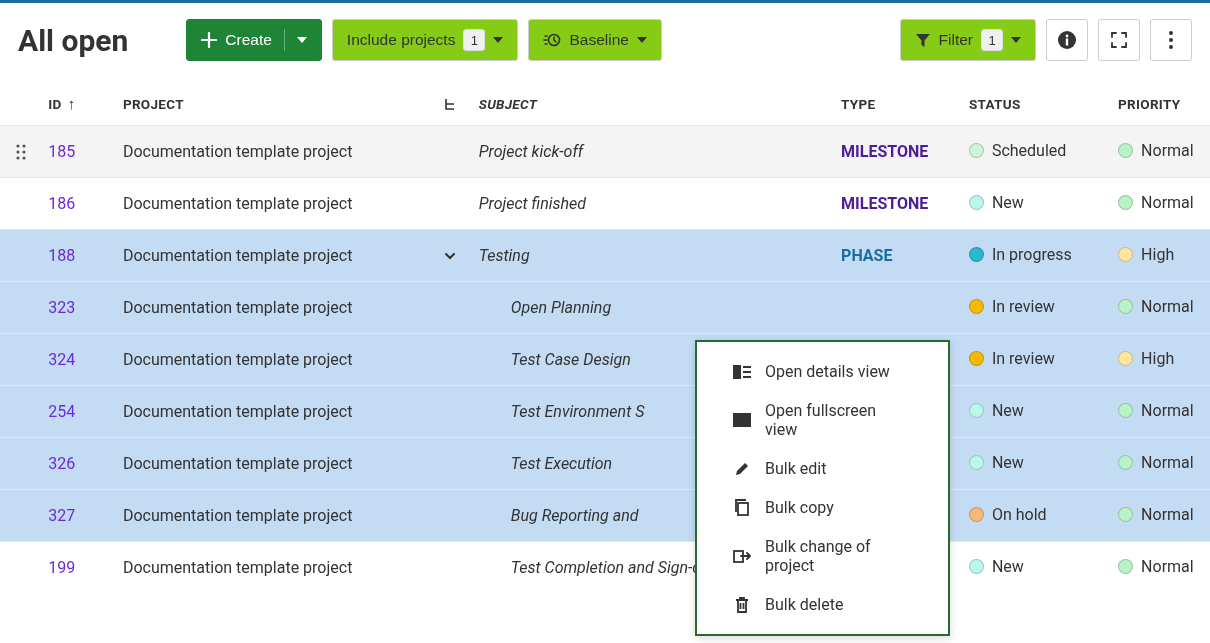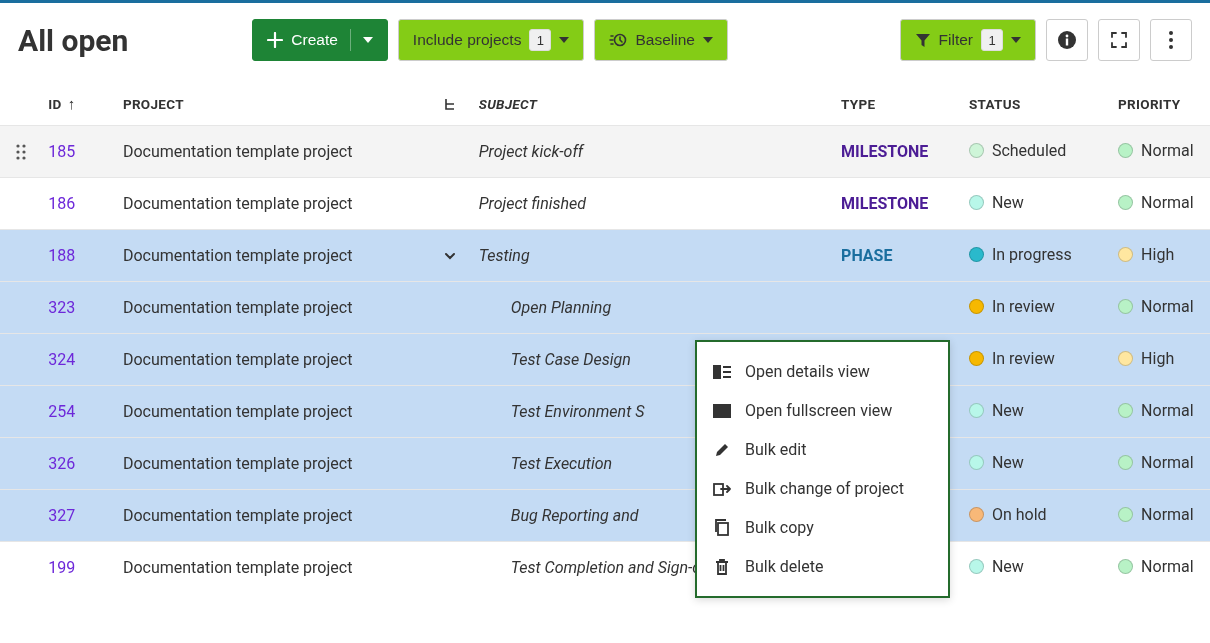--- a/index.html
+++ b/index.html
@@ -16,41 +16,40 @@
   .toolbar {
     display: flex;
     align-items: center;
     padding: 16px 18px 22px 18px;
     gap: 10px;
   }
   .page-title {
     font-size: 30px;
     font-weight: 700;
     color: #333;
-    margin-right: 67px;
+    margin-right: 48px;
   }
   .btn {
     display: inline-flex;
     align-items: center;
     gap: 8px;
     height: 42px;
     padding: 0 14px;
     border: 1px solid #ccc;
     border-radius: 3px;
     background: #84cc16;
     color: #333;
     cursor: pointer;
     font-size: 15.5px;
   }
   .btn-create {
     background: #1e8436;
     border-color: #1e8436;
     color: #fff;
     font-weight: 500;
-    margin-left: 47px;
   }
   .btn-create .divider { width: 1px; height: 22px; background: rgba(255,255,255,0.35); margin: 0 4px; }
   .badge {
     display: inline-flex; align-items: center; justify-content: center;
     min-width: 22px; height: 22px; padding: 0 6px;
     border-radius: 3px; background: #f0f0f0; color: #333;
     border: 1px solid #ddd; font-size: 13px;
   }
   .spacer { flex: 1; }
   .icon-btn {
@@ -105,21 +104,21 @@
     left: 695px; top: 340px;
     width: 255px;
     background: #fff;
     border: 2px solid #246b2c;
     box-shadow: 0 2px 8px rgba(0,0,0,0.15);
     padding: 10px 0;
     z-index: 50;
   }
   .menu-item {
     display: flex; align-items: center; gap: 14px;
-    padding: 10px 16px;
+    padding: 10px 36px;
     font-size: 16px; color: #333; cursor: pointer;
   }
   .menu-icon { width: 18px; display: inline-flex; align-items: center; justify-content: center; color: #333; }
 
   svg { display: block; }
   .chev { width: 0; height: 0; border-left: 5px solid transparent; border-right: 5px solid transparent; border-top: 6px solid currentColor; }
   .sort-arrow { display: inline-block; margin-left: 6px; font-size: 15px; }
 </style>
 </head>
 <body>
@@ -385,37 +384,37 @@
     <div class="menu-item">
       <span class="menu-icon">
         <svg width="16" height="16" viewBox="0 0 16 16">
           <path d="M2 14l1-4 8-8 3 3-8 8-4 1z" fill="#333"></path>
         </svg>
       </span>
       <span>Bulk edit</span>
     </div>
     <div class="menu-item">
       <span class="menu-icon">
+        <svg width="16" height="18" viewBox="0 0 16 18" fill="none" stroke="#333" stroke-width="1.8">
+          <rect x="4" y="4" width="10" height="12"></rect>
+          <path d="M2 13V1h10"></path>
+        </svg>
+      </span>
+      <span>Bulk copy</span>
+    </div>
+    <div class="menu-item">
+      <span class="menu-icon">
         <svg width="18" height="16" viewBox="0 0 18 16" fill="none" stroke="#333" stroke-width="1.8">
           <rect x="1" y="3" width="9" height="11"></rect>
           <path d="M8 8h9M14 5l3 3-3 3" stroke-linecap="round" stroke-linejoin="round"></path>
         </svg>
       </span>
       <span>Bulk change of project</span>
     </div>
     <div class="menu-item">
       <span class="menu-icon">
-        <svg width="16" height="18" viewBox="0 0 16 18" fill="none" stroke="#333" stroke-width="1.8">
-          <rect x="4" y="4" width="10" height="12"></rect>
-          <path d="M2 13V1h10"></path>
-        </svg>
-      </span>
-      <span>Bulk copy</span>
-    </div>
-    <div class="menu-item">
-      <span class="menu-icon">
         <svg width="14" height="18" viewBox="0 0 14 18" fill="none" stroke="#333" stroke-width="1.8">
           <path d="M1 4h12M3 4v12h8V4M5 4V2h4v2M5.5 7v6M8.5 7v6"></path>
         </svg>
       </span>
       <span>Bulk delete</span>
     </div>
   </div>
 
 </body></html>

